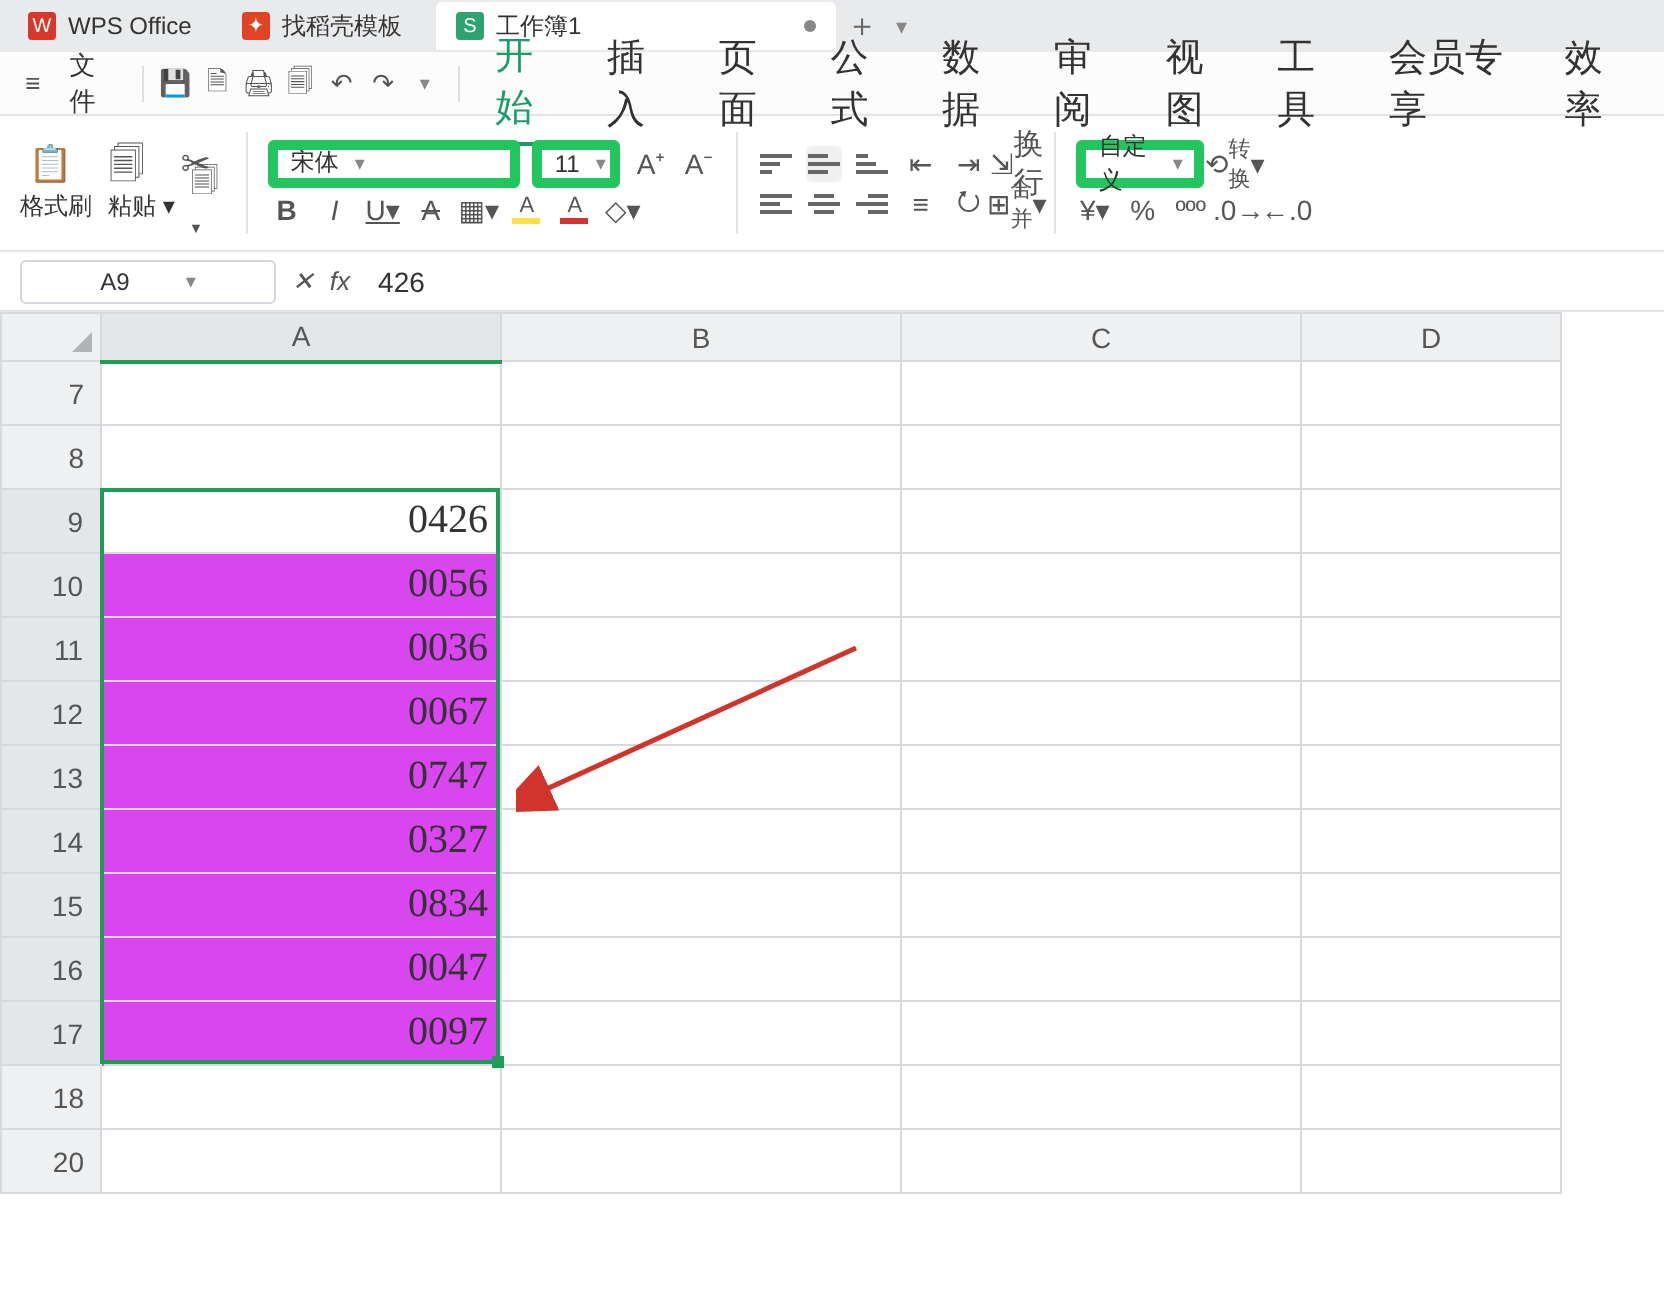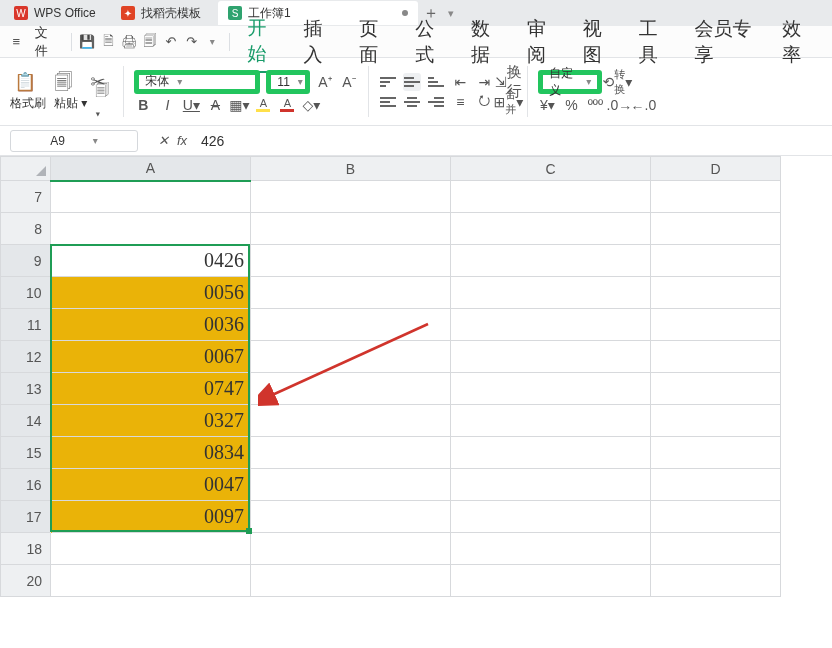--- a/index.html
+++ b/index.html
@@ -96,21 +96,21 @@
   .selectbox .chev { font-size:10px; color:#888; margin-left:4px;}
   .smico { width:18px; height:18px; display:flex; align-items:center; justify-content:center; font-size:14px; color:#555; cursor:pointer;}
   .smico.u { text-decoration: underline; }
   .color-swatch { width:14px; height:3px; display:block;}
   .align-ico { width:16px;height:14px; display:flex;flex-direction:column; gap:2px; justify-content:center;}
   .align-ico span{height:2px; background:#666;}
   
   .formulabar {
     display:flex; align-items:center;
     height:30px; background:#fff; border-bottom:1px solid #e2e4e7;
-    padding:0 10px; gap:20px;
+    padding:0 10px; gap:8px;
   }
   .namebox {
     width:128px; height:22px; border:1px solid #d5d8dc; border-radius:3px;
     display:flex; align-items:center; justify-content:center; gap:6px; font-size:12px;
     background:#fff;
   }
   .namebox .chev{ font-size:10px; color:#888; margin-left:22px;}
   .fx-area { display:flex; align-items:center; gap:8px; flex:1;}
   .fx-area .fx-ico{ font-style:italic; font-size:13px; color:#555; cursor:pointer;}
   .fx-area .fx-txt{ font-size:14px; color:#333; padding-left:6px;}
@@ -132,21 +132,21 @@
   table.sheet tbody th.selrow { background:#e4e7ea; border-right:2px solid transparent; }
   table.sheet td { height:32px; font-size:20px; font-family: "SimSun","宋体",serif; padding:0 6px; }
   .corner { width:50px; background:#eef0f2; position:relative; }
   .corner::after{
     content:""; position:absolute; right:4px; bottom:4px;
     width:0;height:0; border-right:10px solid #b0b3b8; border-top:10px solid transparent;
   }
   .colA { width:200px; }
   .colB,.colC { width:200px; } .colD{width:130px;}
   td.right { text-align:right; }
-  td.fill { background:#eab308; }
+  td.fill { background:#d946ef; }
 
   
   .sel-outline {
     position:absolute;
     border:2px solid #1f9d55;
     pointer-events:none;
   }
   .sel-handle{
     position:absolute; width:6px; height:6px; background:#1f9d55; right:-4px; bottom:-4px;
   }

